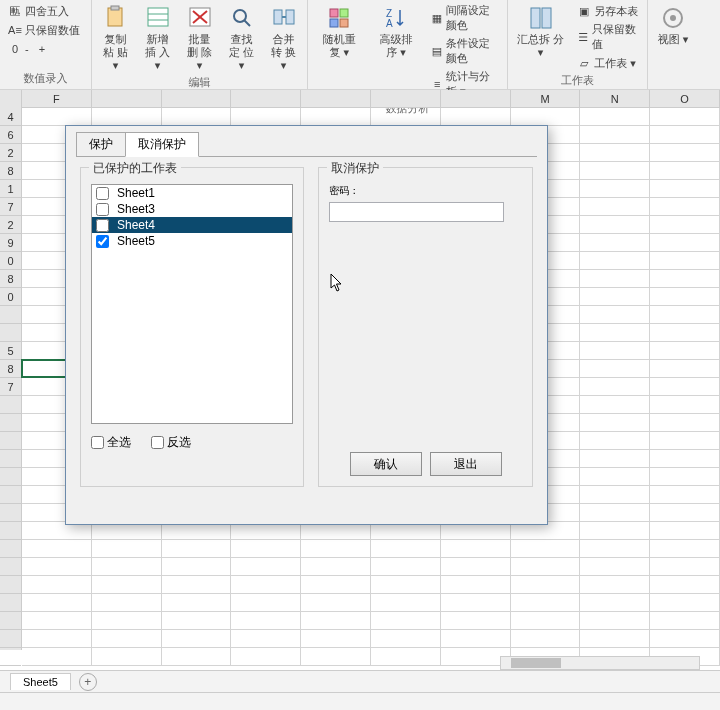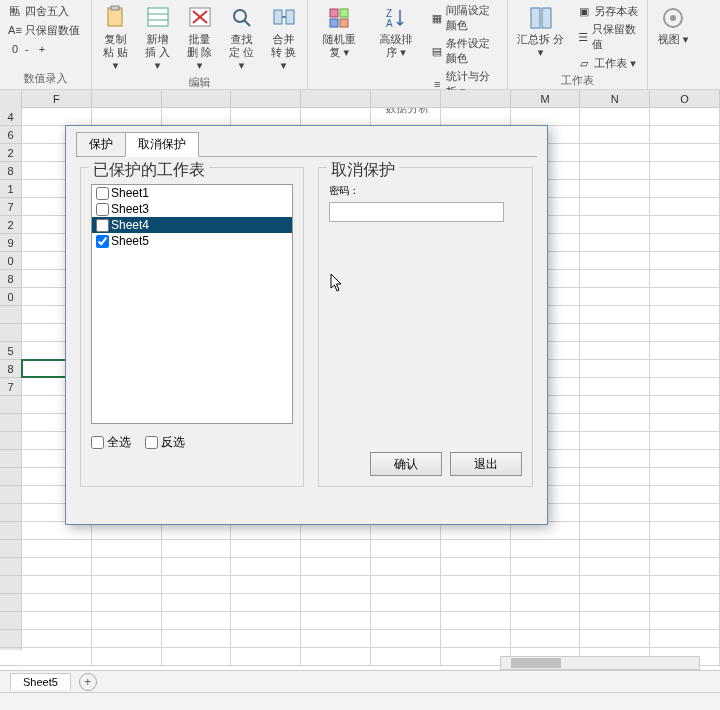--- a/index.html
+++ b/index.html
@@ -44,31 +44,31 @@
 .winbtn.help { background: linear-gradient(#eef4fb,#d5e4f4); color: #2a5a9a; }
 .winbtn.close { background: linear-gradient(#e67,#c23); color: #fff; width: 42px; font-weight: bold; }
 
 .tabstrip { display: flex; padding: 6px 10px 0 10px; position: relative; }
 .tabstrip::after { content: ""; position: absolute; left: 10px; right: 10px; bottom: 0; border-bottom: 1px solid #a8a8a8; }
 .dtab { padding: 3px 12px; border: 1px solid #a8a8a8; background: #f0f0f0; margin-right: -1px; font-size: 12px; cursor: pointer; position: relative; }
 .dtab.active { background: #fff; border-bottom: 1px solid #fff; z-index: 1; }
 
 .dbody { padding: 10px 14px; display: flex; gap: 14px; height: 340px; }
 .panel { border: 1px solid #cfcfcf; padding: 8px 10px; position: relative; flex: 1; }
-.panel-title { position: absolute; top: -8px; left: 8px; background: #f0f0f0; padding: 0 4px; font-size: 16px; color: #333; }
+.panel-title { position: absolute; top: -8px; left: 8px; background: #f0f0f0; padding: 0 4px; font-size: 12px; color: #333; }
 .listbox { border: 1px solid #999; background: #fff; height: 240px; margin-top: 8px; overflow: auto; }
-.listitem { padding: 1px 4px; display: flex; align-items: center; gap: 2px; font-family: "SimSun", monospace; font-size: 12px; cursor: pointer; }
+.listitem { padding: 1px 4px; display: flex; align-items: center; gap: 8px; font-family: "SimSun", monospace; font-size: 12px; cursor: pointer; }
 .listitem.selected { background: #0c4a6e; color: #fff; }
 .listitem input { margin: 0; }
-.listctl { margin-top: 10px; display: flex; gap: 14px; font-size: 12px; }
+.listctl { margin-top: 10px; display: flex; gap: 20px; font-size: 12px; }
 .listctl label { display: flex; align-items: center; gap: 3px; cursor: pointer; }
 
 .pwlabel { font-size: 10px; margin-top: 8px; }
 .pwinput { width: 175px; height: 20px; border: 1px solid #abadb3; margin-top: 4px; padding: 0 3px; font-size: 12px; }
-.btnrow { position: absolute; bottom: 10px; left: 10px; right: 10px; display: flex; gap: 8px; justify-content: flex-end; }
+.btnrow { position: absolute; bottom: 10px; left: 10px; right: 10px; display: flex; gap: 8px; justify-content: center; }
 .dbtn { width: 72px; height: 24px; background: linear-gradient(#f6f6f6,#e2e2e2); border: 1px solid #8e8f8f; font-size: 12px; cursor: pointer; }
 
 .cursor { position: absolute; left: 330px; top: 273px; width: 14px; height: 20px; pointer-events: none; z-index: 999; }
 .statusbar { position: absolute; bottom: 0; left: 0; right: 0; height: 18px; background: #f3f3f3; border-top: 1px solid #ccc; }
 </style>
 </head>
 <body>
 
 <div class="ribbon">
   <div class="rgroup" style="width:92px">

